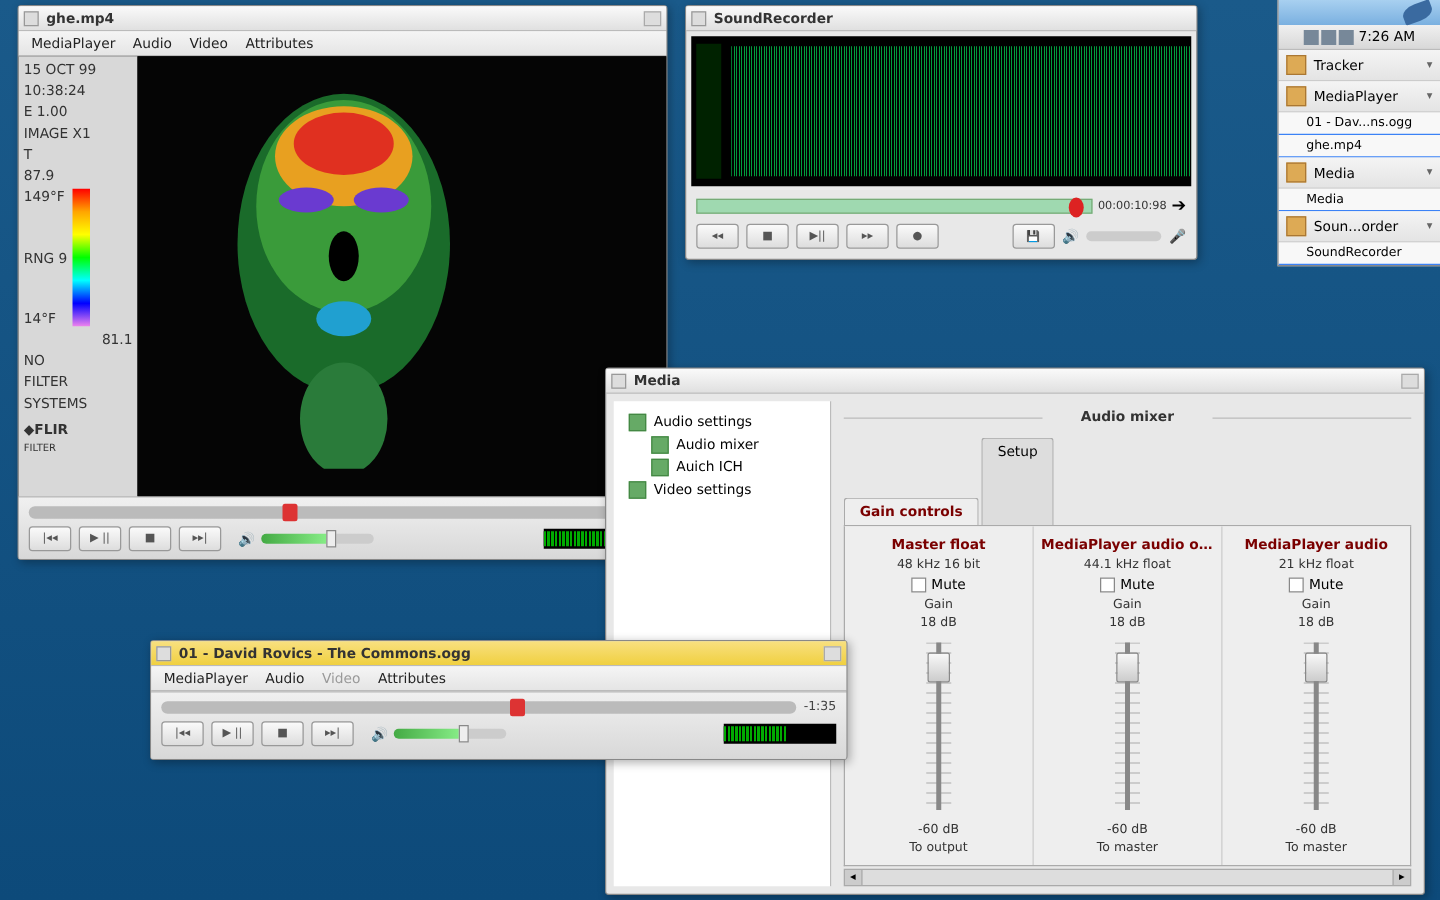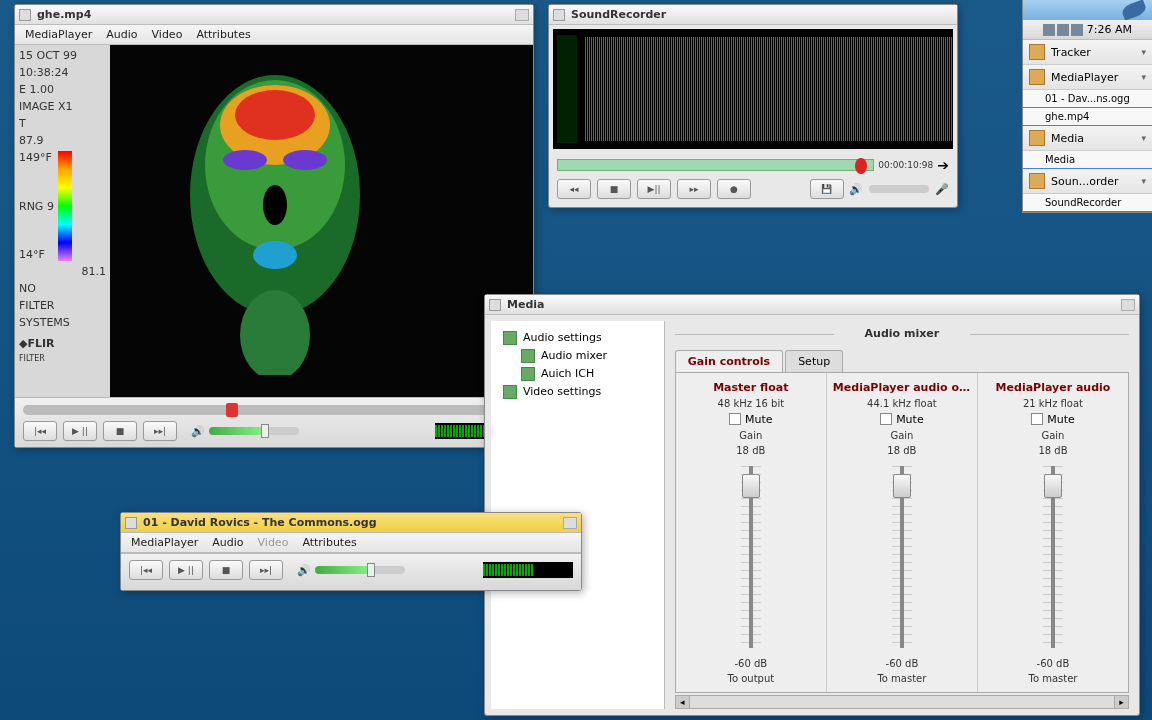--- a/index.html
+++ b/index.html
@@ -42,43 +42,43 @@
 #sr .srctrl { padding: 4px 8px 8px; }
 #sr .timebar { display: flex; align-items: center; gap: 4px; margin-bottom: 6px; }
 #sr .timebar .track { flex: 1; height: 12px; background: #9fd9b0; border: 1px solid #7a7; position: relative; }
 #sr .timebar .marker { position: absolute; right: 6px; top: -2px; width: 12px; height: 16px; background: #d22; border-radius: 50%; }
 #sr .timebar .tc { font-size: 9px; color: #333; }
 #sr .timebar .arrow { font-size: 14px; }
 #sr .srbtns { display: flex; gap: 6px; align-items: center; }
 #sr .srbtns .spacer { flex: 1; }
 
 
-#mp2 { left: 120px; top: 512px; width: 462px; }
+#mp2 { left: 120px; top: 512px; width: 558px; }
 #mp2 .controls { padding: 6px 8px 10px; }
 
 
 #media { left: 484px; top: 294px; width: 656px; height: 422px; }
 #media .body { display: flex; height: calc(100% - 20px); }
 #media .tree { width: 210px; border-right: 1px solid #bbb; background: #fff; padding: 8px; margin: 6px 0 6px 6px; }
 #media .tree .node { display: flex; align-items: flex-start; gap: 6px; padding: 2px 0 2px 4px; }
 #media .tree .node.indent { padding-left: 22px; }
 #media .tree .ticon { width: 14px; height: 14px; background: #6a6; border: 1px solid #484; }
 #media .panel { flex: 1; padding: 8px 10px 6px 10px; display: flex; flex-direction: column; }
 #media .panel-title { text-align: center; font-weight: bold; color: #333; margin: 4px 0 10px; position: relative; }
 #media .panel-title::before, #media .panel-title::after { content: ""; position: absolute; top: 50%; width: 35%; border-top: 1px solid #bbb; }
 #media .panel-title::before { left: 0; } #media .panel-title::after { right: 0; }
 #media .tabs { display: flex; border-bottom: 1px solid #aaa; }
 #media .tab { padding: 4px 12px; border: 1px solid #aaa; border-bottom: none; background: #ddd; margin-right: 2px; border-radius: 3px 3px 0 0; }
-#media .tab.active { background: #eee; color: #7a0000; font-weight: bold; }
+#media .tab.active { background: #eee; color: #7a0000; font-weight: bold; margin-top: 48px; }
 #media .channels { flex: 1; display: flex; gap: 0; overflow: hidden; border: 1px solid #aaa; border-top: none; background: #eee; }
 #media .chan { flex: 1; min-width: 150px; border-right: 1px solid #ccc; padding: 8px 6px; text-align: center; display: flex; flex-direction: column; align-items: center; gap: 4px; }
 #media .chan:last-child { border-right: none; }
 #media .chan .cname { color: #7a0000; font-weight: bold; font-size: 11px; white-space: nowrap; overflow: hidden; text-overflow: ellipsis; width: 100%; }
 #media .chan .cinfo { color: #333; font-size: 10px; }
-#media .chan .mute { display: flex; align-items: flex-start; gap: 4px; justify-content: center; }
+#media .chan .mute { display: flex; align-items: flex-end; gap: 4px; justify-content: center; }
 #media .chan .mute .cb { width: 12px; height: 12px; border: 1px solid #888; background: #fff; }
 #media .chan .slider { width: 20px; flex: 1; margin: 6px 0; position: relative; background: repeating-linear-gradient(#ccc,#ccc 1px,transparent 1px,transparent 8px); display: flex; justify-content: center; }
 #media .chan .slider .rail { width: 4px; height: 100%; background: #888; }
 #media .chan .slider .thumb { position: absolute; top: 8px; width: 18px; height: 24px; background: linear-gradient(#f8f8f8,#ccc); border: 1px solid #888; border-radius: 2px; }
 #media .hscroll { height: 14px; border: 1px solid #aaa; background: #ddd; margin-top: 2px; display: flex; }
 #media .hscroll .arrow { width: 14px; background: #ccc; border-right: 1px solid #aaa; text-align: center; font-size: 9px; line-height: 12px; }
 #media .hscroll .arrow:last-child { border-right: none; border-left: 1px solid #aaa; }
 
 
 #deskbar { position: absolute; right: 0; top: 0; width: 130px; background: #e8e8e8; border-left: 1px solid #888; border-bottom: 1px solid #888; }
@@ -339,20 +339,26 @@
     <span class="title">01 - David Rovics - The Commons.ogg</span>
     <div class="tabglyph"></div>
   </div>
   <div class="menubar">
     <span>MediaPlayer</span>
     <span>Audio</span>
     <span class="disabled">Video</span>
     <span>Attributes</span>
   </div>
   <div class="controls">
+    <div class="seek">
+      <div class="track">
+          <div class="knob" style="left:55%"></div>
+        </div>
+      <span class="time">-1:35</span>
+    </div>
     <div class="btnrow">
       <div class="btn">|◂◂</div>
       <div class="btn">▶ ||</div>
       <div class="btn">■</div>
       <div class="btn">▸▸|</div>
       <div class="vol">
         <span>🔊</span>
         <div class="vtrack">
             <div class="vknob"></div>
           </div>

